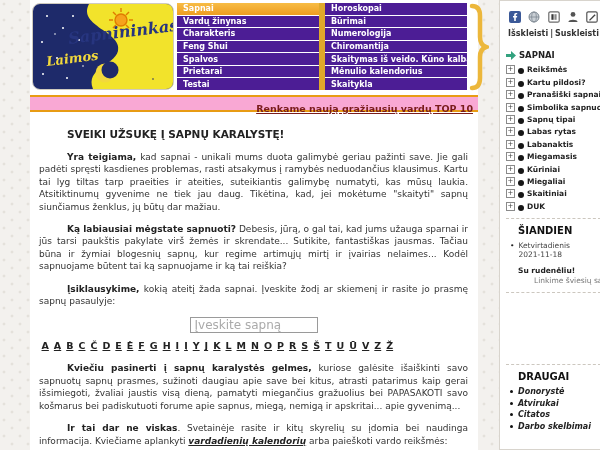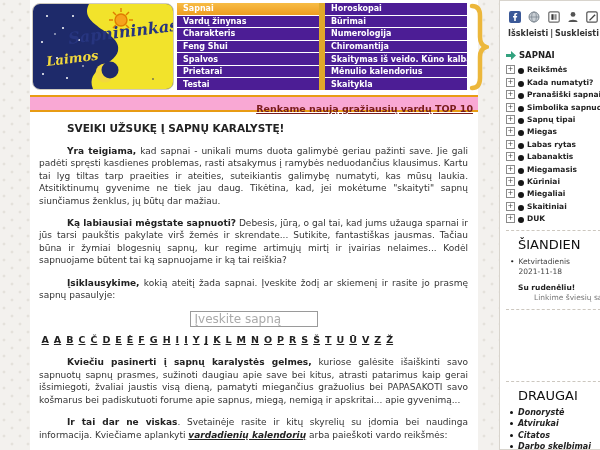--- a/index.html
+++ b/index.html
@@ -21,21 +21,21 @@
   .menu-col .cell:last-child{border-bottom:none;}
   .cell span{color:#fff;font-weight:bold;font-size:8px;white-space:nowrap;}
   .cell.active{background:linear-gradient(#f7bc45,#ee9d20);}
   .menu-gap{width:6px;background:#dfa92b;height:87px;}
   .brace{width:22px;height:88px;flex:none;position:relative;}
   .brace svg{position:absolute;left:2px;top:0;}
 
   .banner{margin-top:2px;height:13px;background:#f9a8d4;border-top:2px solid #e89c14;border-bottom:2px solid #e89c14;text-align:right;padding-right:5px;}
   .banner a{font-size:9.5px;font-weight:bold;color:#7a1c1c;line-height:13px;}
 
-  .content{padding:6px 10px 0 9px;font-size:9px;color:#333;}
+  .content{padding:12px 10px 0 9px;font-size:9px;color:#333;}
   .head{font-size:10.5px;font-weight:bold;color:#222;margin:4px 0 11px 28px;}
   .para{text-indent:28px;text-align:justify;line-height:1.38;margin:0 0 10px 0;}
   .para b{color:#222;}
   .inline-link{font-weight:bold;color:#222;font-style:italic;}
   .caps{letter-spacing:0;}
 
   .search-input{display:block;margin:2px auto 7px;width:118px;height:12px;border:1px solid #9a9a9a;font-size:12px;padding:1px 4px;color:#333;font-family:"DejaVu Sans",sans-serif;}
   .search-input::placeholder{color:#aaa;}
   .alphabet{text-align:left;margin:1px 0 11px 0;}
   .alphabet a{margin:0 2.5px;font-weight:bold;font-size:9.5px;color:#222;}
@@ -50,21 +50,21 @@
 
   .tree-root{display:flex;align-items:center;margin-bottom:2px;}
   .tree-root .root-label{font-size:8.5px;font-weight:bold;color:#222;margin-left:3px;}
   .tree-row{display:flex;align-items:flex-end;height:12.4px;cursor:pointer;}
   .plusbox{width:7px;height:7px;border:1px solid #8a8a8a;flex:none;position:relative;background:#fff;margin-right:3px;}
   .plusbox::before{content:"+";position:absolute;left:0;top:-1px;width:7px;text-align:center;font-size:7px;line-height:8px;color:#444;}
   .bullet{width:6px;height:6px;border-radius:50%;background:#161616;flex:none;margin-right:3px;}
   .tree-label{font-size:7.5px;font-weight:bold;color:#222;white-space:nowrap;text-decoration:none;}
 
   .divider{border-top:1px dashed #ccc7bf;margin:7px 0 6px 0;}
-  .side-h{font-size:13px;font-weight:normal;color:#111;margin:2px 0 5px 12px;}
+  .side-h{font-size:10px;font-weight:bold;color:#111;margin:2px 0 5px 12px;}
   .today-item{display:flex;font-size:7.5px;color:#444;line-height:1.3;margin-left:4px;}
   .today-item .dot{margin-right:4px;color:#222;}
   .note-bold{font-size:7.5px;font-weight:bold;color:#222;margin:6px 0 1px 12px;}
   .note{font-size:7.5px;color:#777;margin-left:28px;white-space:nowrap;}
   .spacer{height:58px;}
   .friend-row{display:flex;align-items:center;margin:2.5px 0 2.5px 4px;}
   .friend-row .dot{width:3px;height:3px;border-radius:50%;background:#111;margin-right:5px;flex:none;}
   .friend-label{font-size:8px;font-weight:bold;color:#222;text-decoration:none;white-space:nowrap;font-style:italic;}
 </style>
 </head>
@@ -242,41 +242,36 @@
 
   <div>
       <div class="tree-row">
       <span class="plusbox"></span>
       <span class="bullet"></span>
       <a class="tree-label">Reikšmės</a>
     </div>
       <div class="tree-row">
       <span class="plusbox"></span>
       <span class="bullet"></span>
-      <a class="tree-label">Kada numatyti?</a>
+      <a class="tree-label">Kartu pildosi?</a>
     </div>
       <div class="tree-row">
       <span class="plusbox"></span>
       <span class="bullet"></span>
       <a class="tree-label">Pranašiški sapnai</a>
     </div>
       <div class="tree-row">
       <span class="plusbox"></span>
       <span class="bullet"></span>
       <a class="tree-label">Simbolika sapnuose</a>
     </div>
       <div class="tree-row">
       <span class="plusbox"></span>
       <span class="bullet"></span>
       <a class="tree-label">Sapnų tipai</a>
-    </div>
-      <div class="tree-row">
-      <span class="plusbox"></span>
-      <span class="bullet"></span>
-      <a class="tree-label">Miegas</a>
     </div>
       <div class="tree-row">
       <span class="plusbox"></span>
       <span class="bullet"></span>
       <a class="tree-label">Labas rytas</a>
     </div>
       <div class="tree-row">
       <span class="plusbox"></span>
       <span class="bullet"></span>
       <a class="tree-label">Labanaktis</a>

